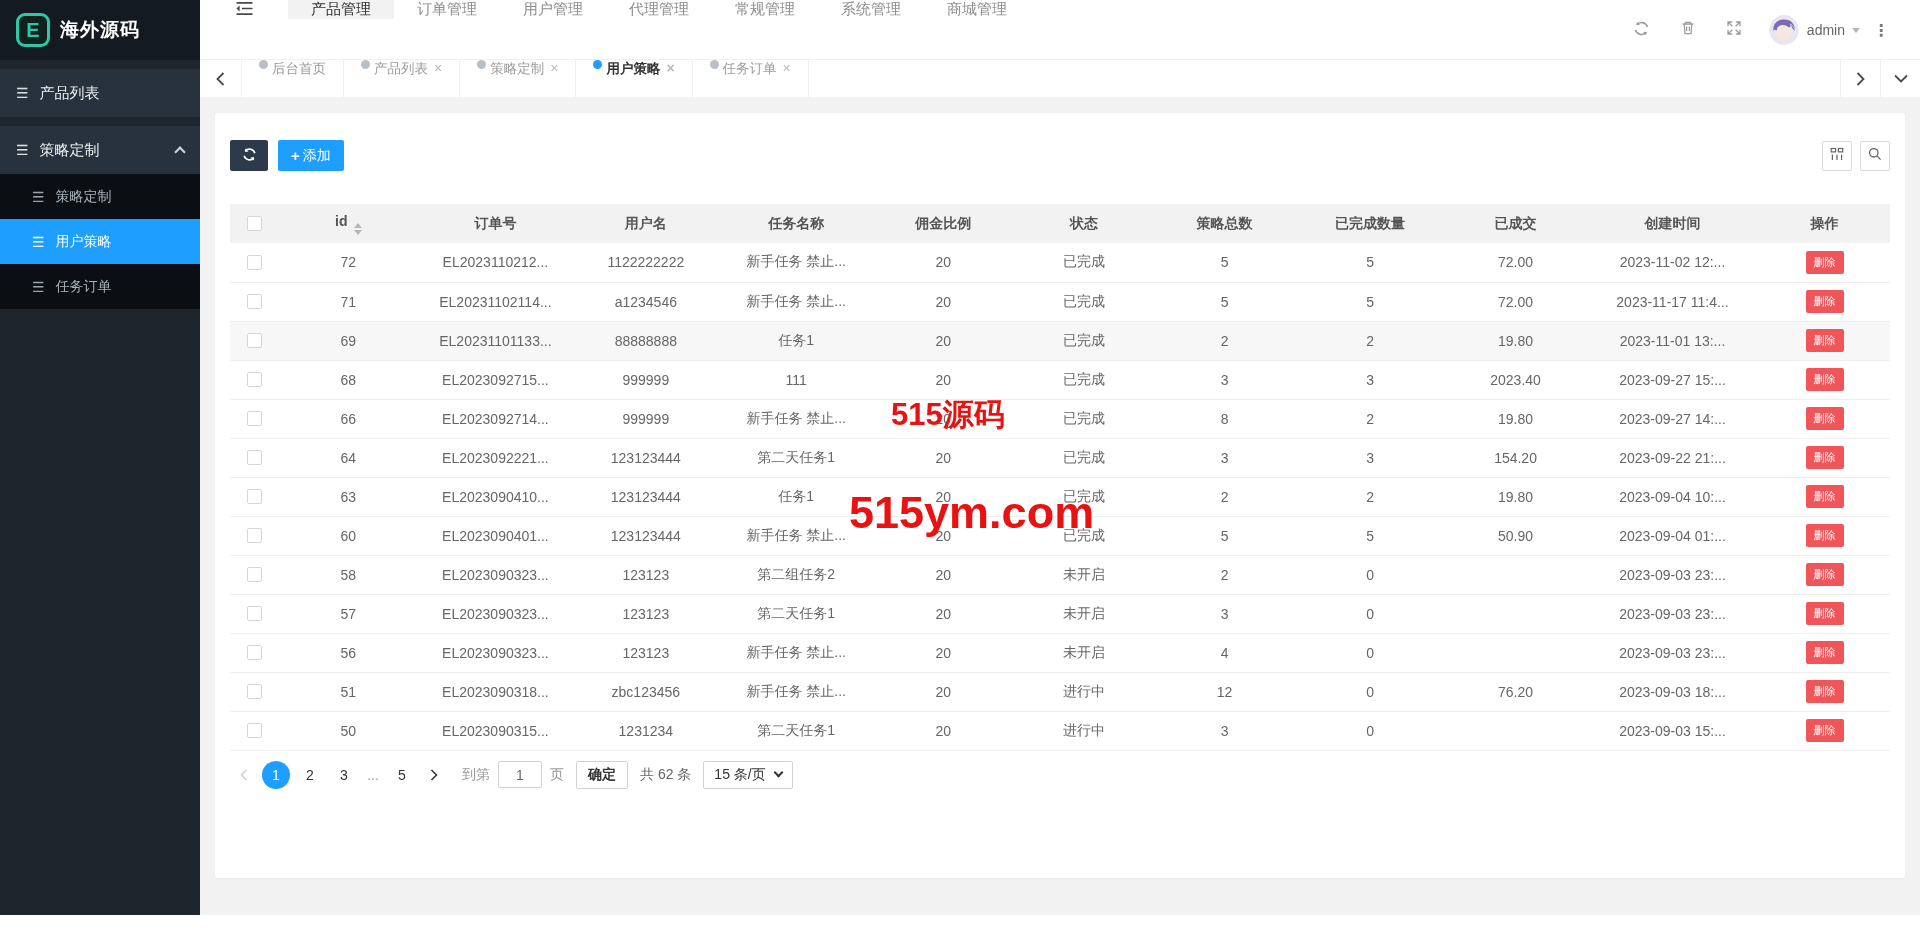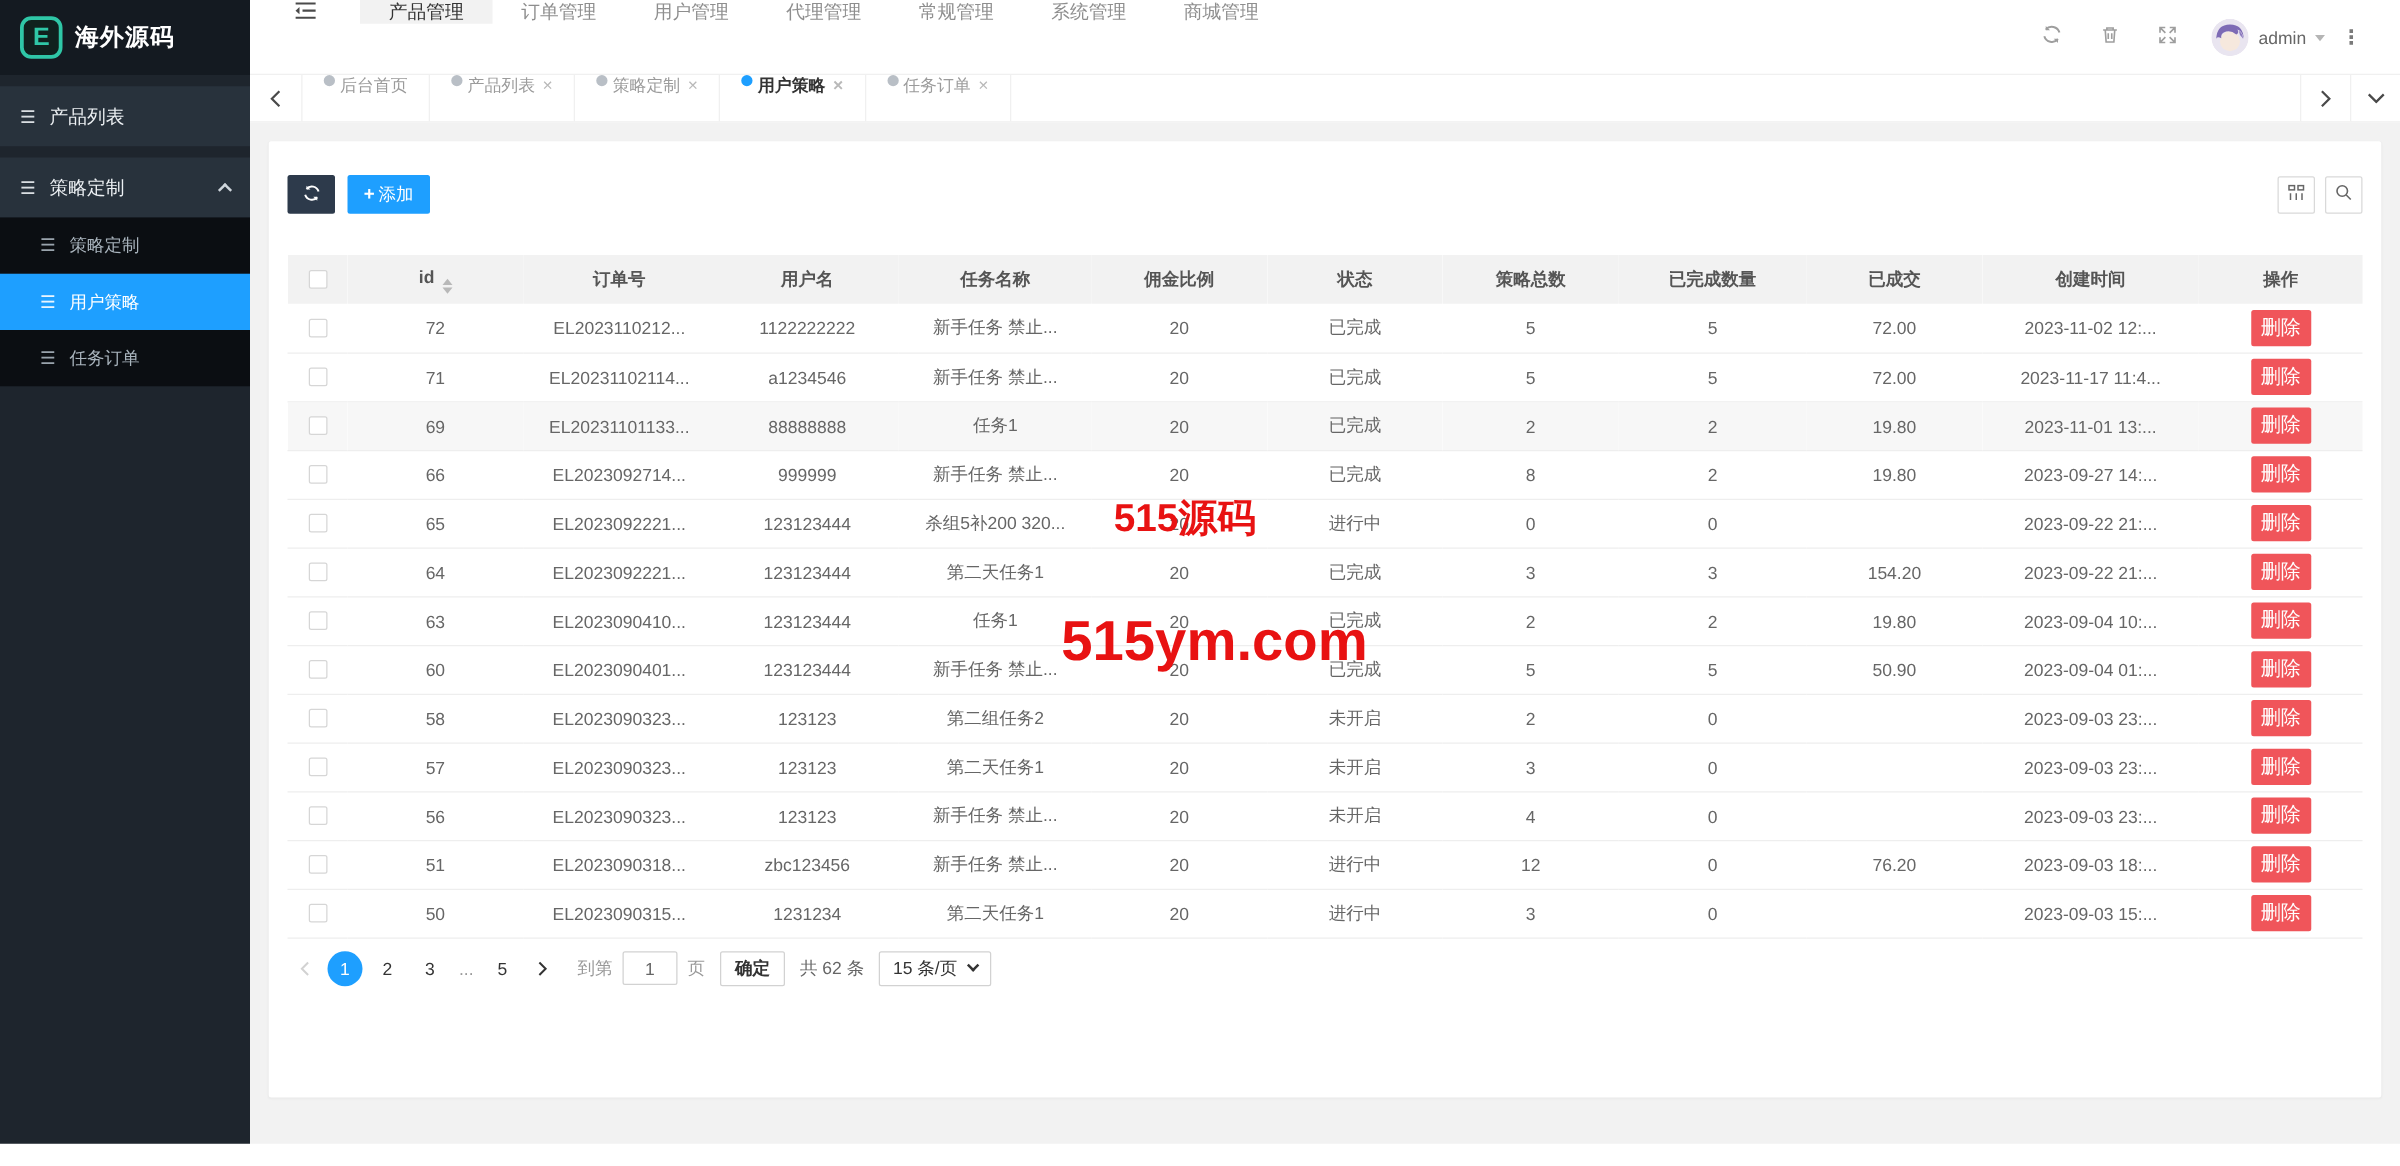--- a/index.html
+++ b/index.html
@@ -71,21 +71,21 @@
   thead th{height:39px;background:#f2f2f2;font-size:14px;color:#555;font-weight:bold;text-align:center;
       white-space:nowrap;overflow:hidden}
   tbody td{height:39px;border-bottom:1px solid var(--border);font-size:14px;color:#666;text-align:center;
       white-space:nowrap;overflow:hidden}
   tr.hl td{background:#f7f7f7}
   .cb{width:15px;height:15px;border:1px solid #d6d6d6;border-radius:2px;background:#fff;margin:0 auto;cursor:pointer}
   .sort{display:inline-flex;flex-direction:column;margin-left:6px;vertical-align:-2px;gap:2px;cursor:pointer}
   .sort i{width:0;height:0;border:4px solid transparent;display:block}
   .sort .up{border-bottom:5px solid #b8b8b8;border-top:none}
   .sort .dn{border-top:5px solid #b8b8b8;border-bottom:none}
-  .btn-del{background:var(--danger);color:#fff;border:none;border-radius:2px;font-size:16px;
+  .btn-del{background:var(--danger);color:#fff;border:none;border-radius:2px;font-size:11px;
       padding:4px 8px;cursor:pointer}
 
   .pagination{display:flex;align-items:center;margin-top:10px;font-size:14px;color:#333}
   .pg-arrow{width:28px;height:28px;display:flex;align-items:center;justify-content:center;cursor:pointer}
   .pg-pages{display:flex;align-items:center;gap:6px;margin:0 4px}
   .pg-num{min-width:28px;height:28px;border-radius:50%;display:flex;align-items:center;justify-content:center;
       cursor:pointer;color:#333}
   .pg-num.active{background:var(--blue);color:#fff;cursor:default}
   .pg-ellipsis{color:#999;width:18px;text-align:center}
   .pg-label{color:#999;margin-left:14px}
@@ -365,46 +365,46 @@
                 <td>2</td>
                 <td>2</td>
                 <td>19.80</td>
                 <td>2023-11-01 13:...</td>
                 <td><button class="btn-del">删除</button></td>
               </tr>
               <tr>
                 <td class="col-check">
                   <div class="cb"></div>
                 </td>
+                <td>68</td>
+                <td>EL2023092715...</td>
+                <td>999999</td>
+                <td>111</td>
+                <td>20</td>
+                <td>已完成</td>
+                <td>3</td>
+                <td>3</td>
+                <td>2023.40</td>
+                <td>2023-09-27 15:...</td>
+                <td><button class="btn-del">删除</button></td>
+              </tr>
+              <tr>
+                <td class="col-check">
+                  <div class="cb"></div>
+                </td>
                 <td>66</td>
                 <td>EL2023092714...</td>
                 <td>999999</td>
                 <td>新手任务 禁止...</td>
                 <td>20</td>
                 <td>已完成</td>
                 <td>8</td>
                 <td>2</td>
                 <td>19.80</td>
                 <td>2023-09-27 14:...</td>
-                <td><button class="btn-del">删除</button></td>
-              </tr>
-              <tr>
-                <td class="col-check">
-                  <div class="cb"></div>
-                </td>
-                <td>65</td>
-                <td>EL2023092221...</td>
-                <td>123123444</td>
-                <td>杀组5补200 320...</td>
-                <td>20</td>
-                <td>进行中</td>
-                <td>0</td>
-                <td>0</td>
-                <td></td>
-                <td>2023-09-22 21:...</td>
                 <td><button class="btn-del">删除</button></td>
               </tr>
               <tr>
                 <td class="col-check">
                   <div class="cb"></div>
                 </td>
                 <td>64</td>
                 <td>EL2023092221...</td>
                 <td>123123444</td>
                 <td>第二天任务1</td>

